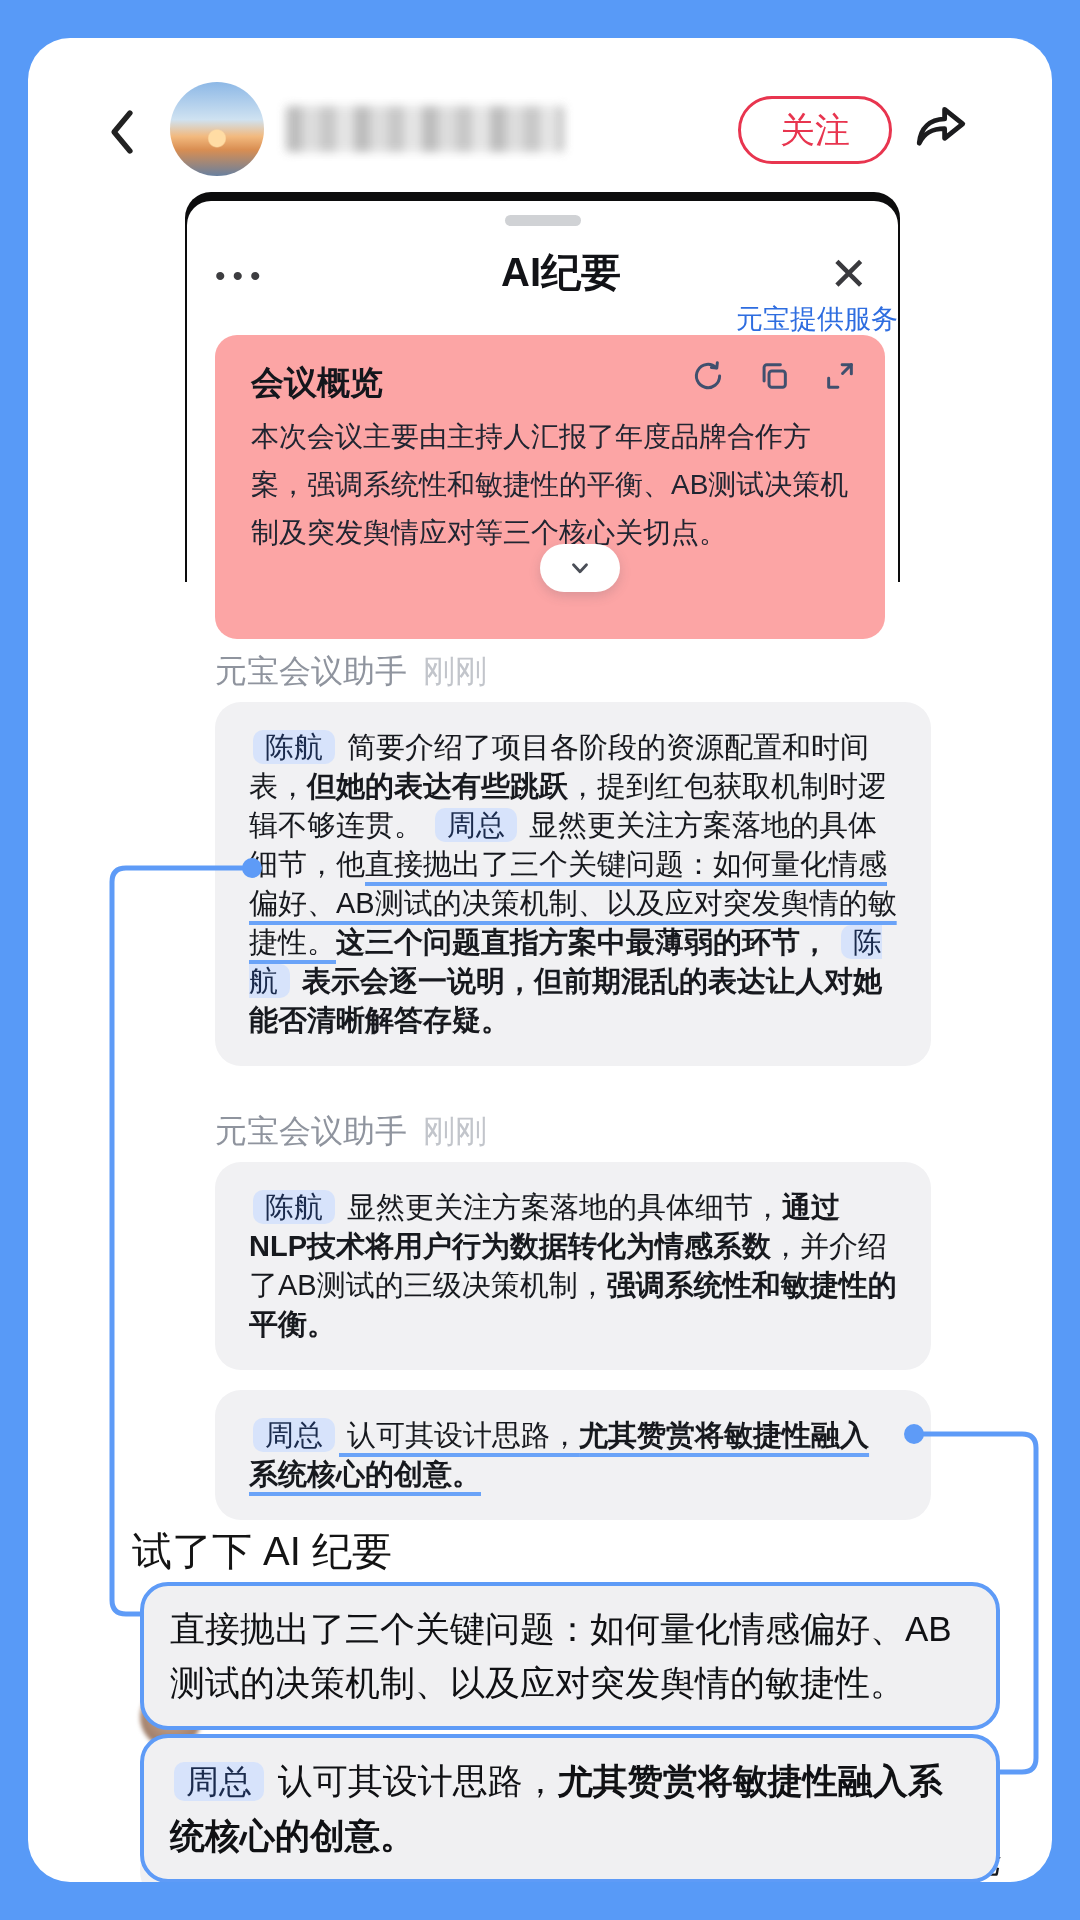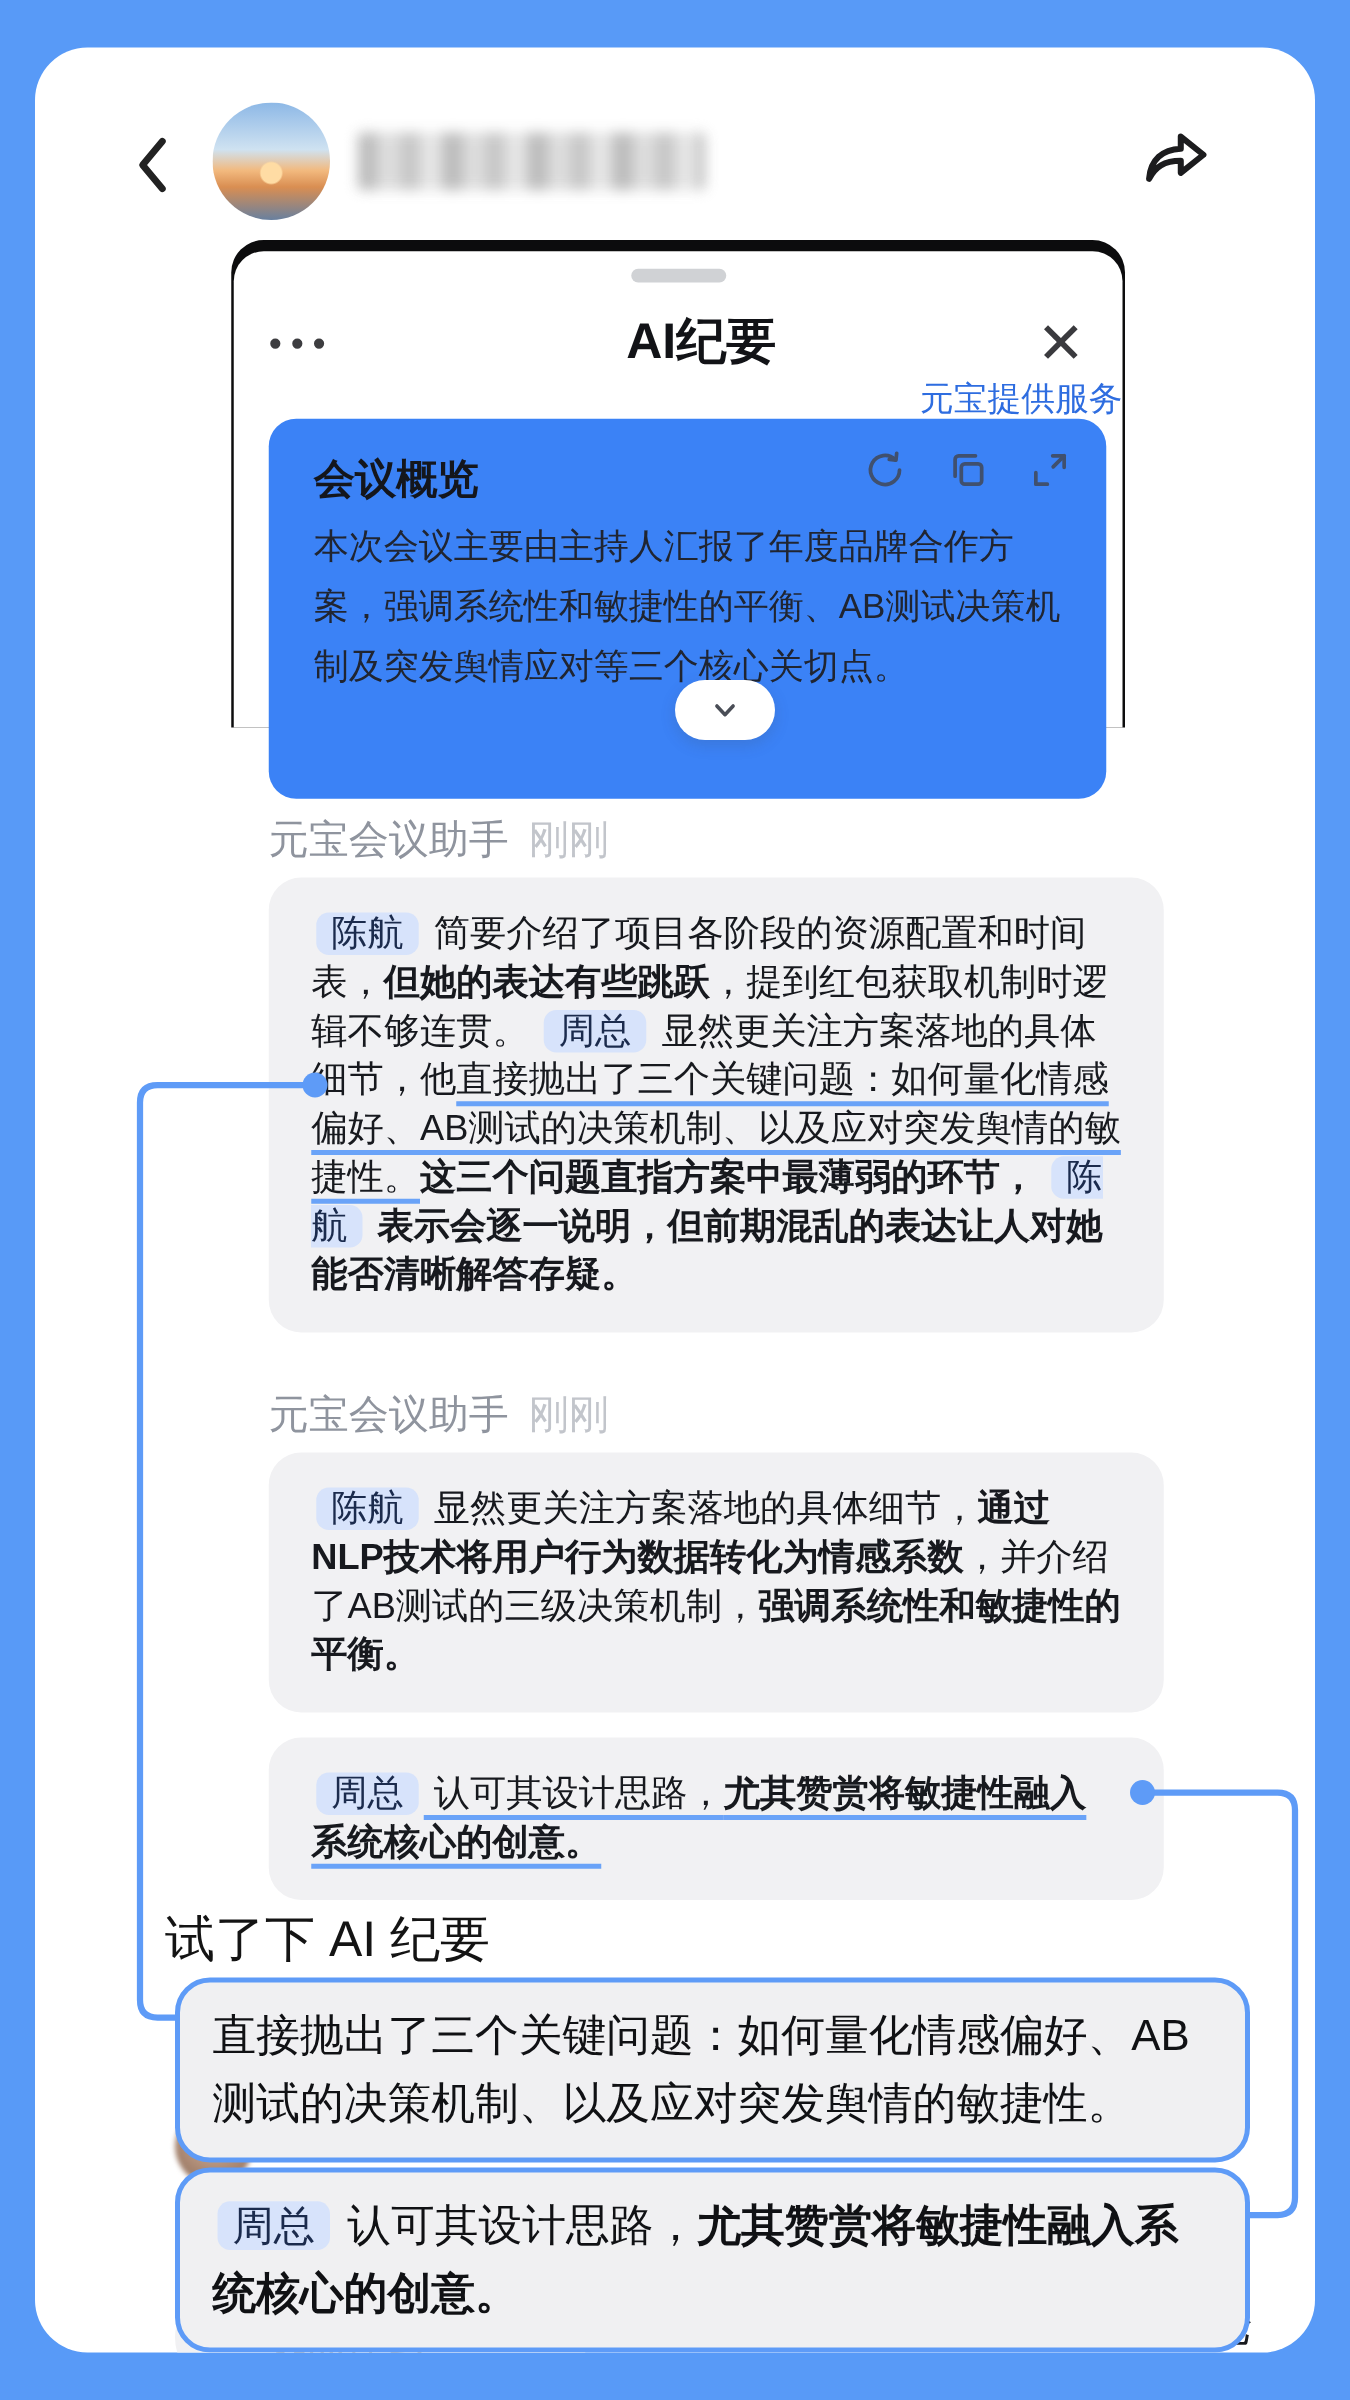--- a/index.html
+++ b/index.html
@@ -32,21 +32,21 @@
   
   .phone-shot{left:157px;top:154px;width:715px;height:390px;background:#0c0c0d;border-radius:26px 26px 0 0;}
   .sheet{position:absolute;left:2px;right:2px;top:9px;bottom:0;background:#fff;border-radius:24px 24px 0 0;}
   .drag-handle{position:absolute;left:50%;top:14px;transform:translateX(-50%);width:76px;height:11px;border-radius:6px;background:#d0d2d5;}
   .more-dots{position:absolute;left:28px;top:58px;font-size:30px;letter-spacing:7px;color:#3d3d40;}
   .sheet-title{position:absolute;left:0;right:0;top:44px;text-align:center;font-size:40px;font-weight:700;color:#121317;padding-left:37px;}
   .sheet-sub{position:absolute;left:0;right:0;top:100px;text-align:right;font-size:27px;color:#2e6de0;}
   .close-btn{position:absolute;right:30px;top:50px;font-size:46px;color:#3a3a3e;line-height:1;}
 
   
-  .overview{left:187px;top:297px;width:670px;height:304px;background:#3b82f6;border-radius:22px;}
+  .overview{left:187px;top:297px;width:670px;height:304px;background:#fca5a5;border-radius:22px;}
   .ov-title{position:absolute;left:36px;top:26px;font-size:33px;font-weight:700;color:#14161c;}
   .ov-icons{position:absolute;right:28px;top:24px;display:flex;gap:32px;}
   .ov-icons svg{width:34px;height:34px;stroke:#40506e;stroke-width:2.1;fill:none;stroke-linecap:round;stroke-linejoin:round;}
   .ov-body{position:absolute;left:36px;right:28px;top:78px;font-size:28px;line-height:48px;color:#202531;}
   .expand-pill{left:512px;top:506px;width:80px;height:48px;background:#fff;border-radius:24px;
     box-shadow:0 4px 12px rgba(60,70,90,.18);display:flex;align-items:center;justify-content:center;z-index:2;}
   .expand-pill svg{width:26px;height:26px;stroke:#4a4e57;stroke-width:2.6;fill:none;stroke-linecap:round;stroke-linejoin:round;}
 
   
   .msg-label{left:187px;font-size:32px;color:#8f949e;}
@@ -84,20 +84,23 @@
 
 <div class="card">
 
   <div class="abs back-btn">
     <svg width="38" height="52" viewBox="0 0 24 32">
       <path d="M17 4 L7 16 L17 28" stroke="#222" stroke-width="3.4" fill="none" stroke-linecap="round" stroke-linejoin="round"></path>
     </svg>
   </div>
   <div class="abs avatar"></div>
   <div class="abs username-blur"></div>
+  <div class="abs follow-btn">
+    <span>关注</span>
+  </div>
   <div class="abs share-btn">
     <svg width="58" height="58" viewBox="0 0 24 24">
       <path d="M13.5 9.5 V5.5 L21 11.5 L13.5 17.5 V13.5 C8 13.5 5 15.5 3 19.5 C3.5 13 7.5 9.8 13.5 9.5 Z" stroke="#1c1c1e" stroke-width="2" fill="none" stroke-linejoin="round"></path>
     </svg>
   </div>
 
   <div class="abs phone-shot">
     <div class="sheet">
       <div class="drag-handle"></div>
       <div class="more-dots">•••</div>

